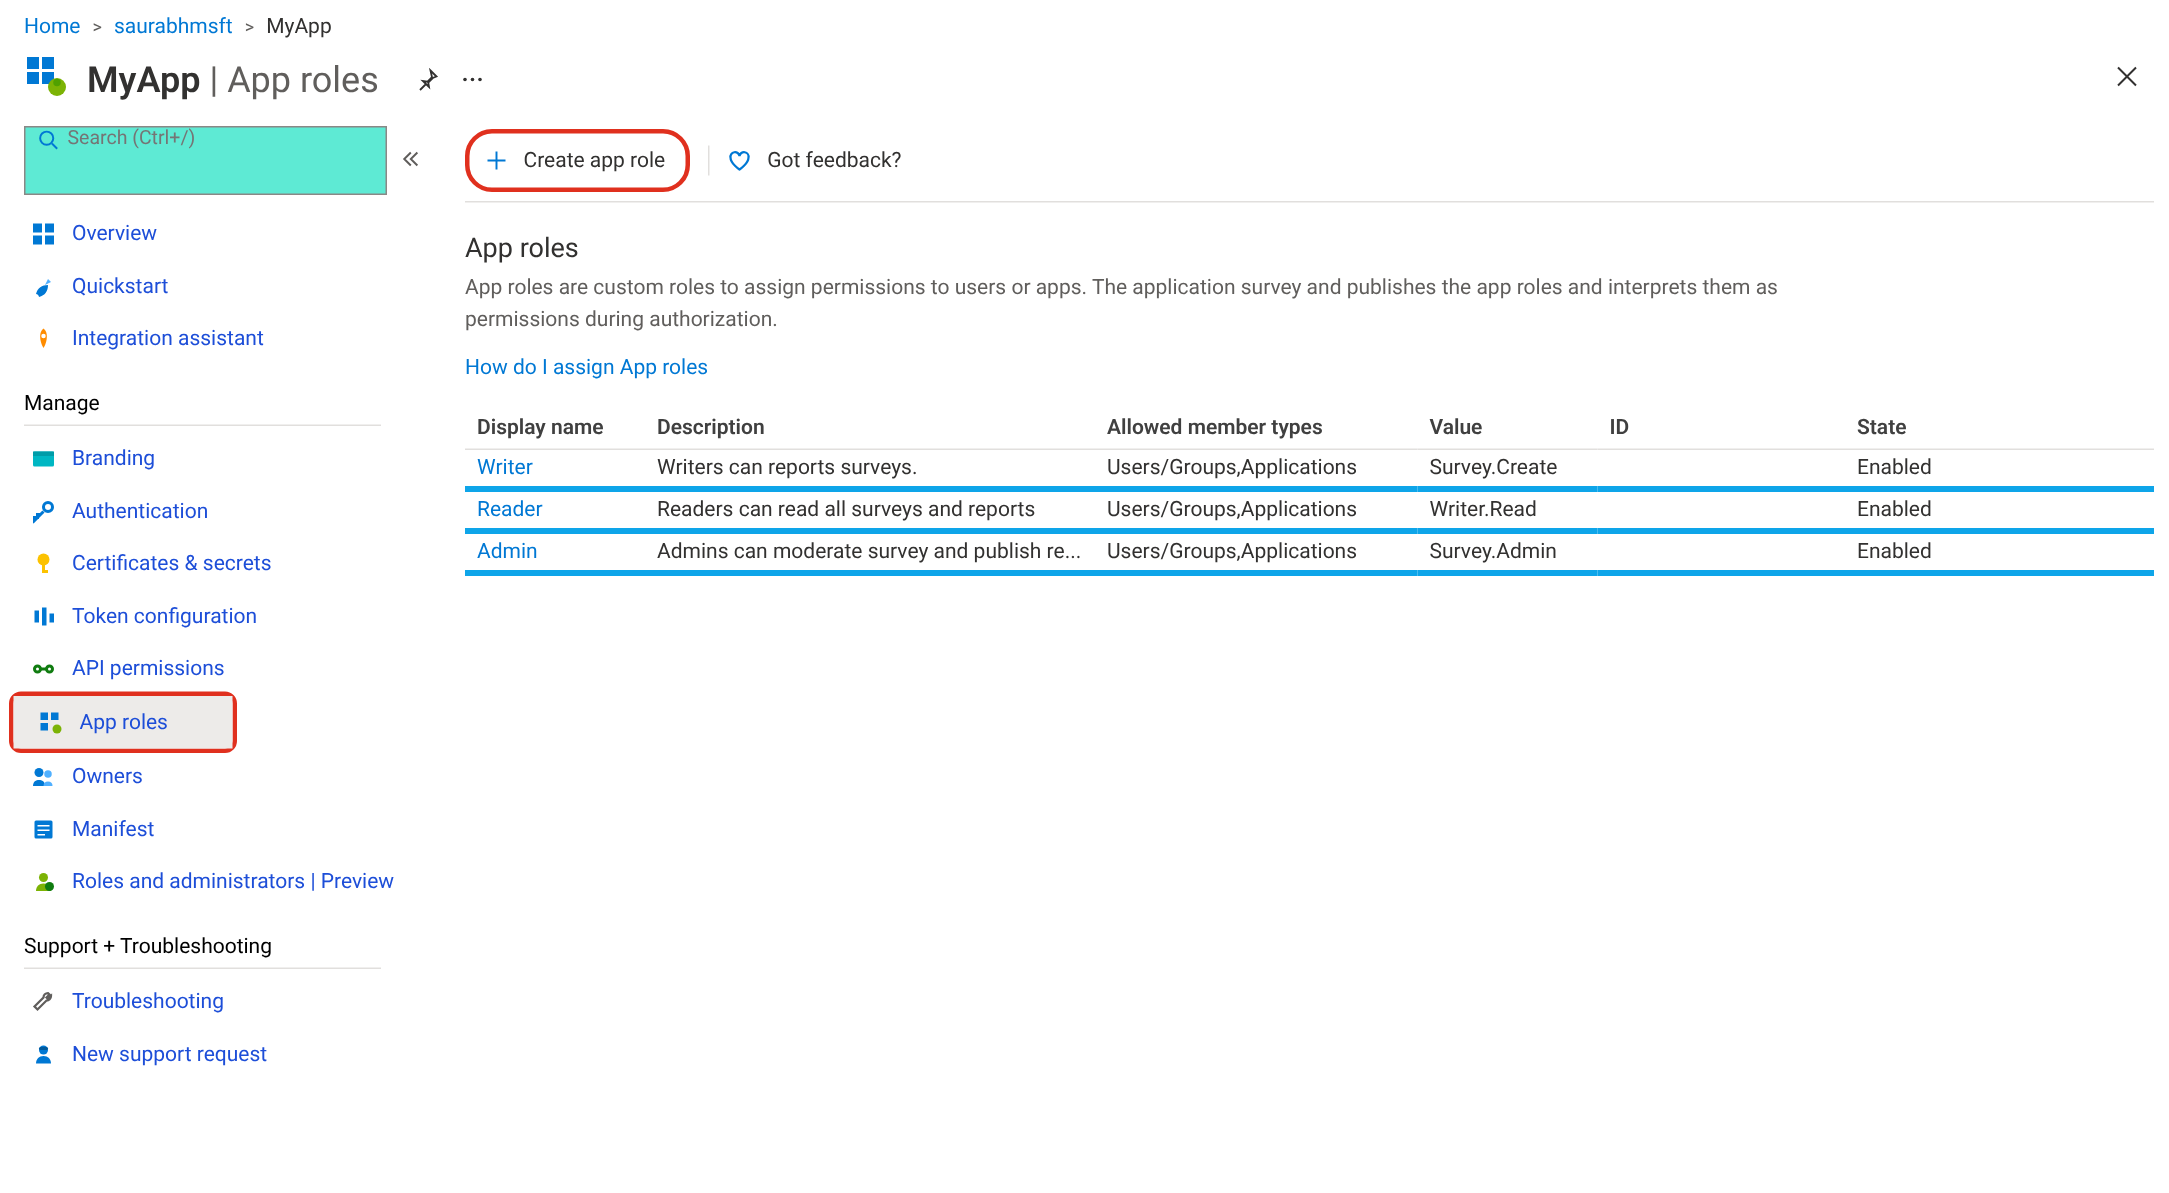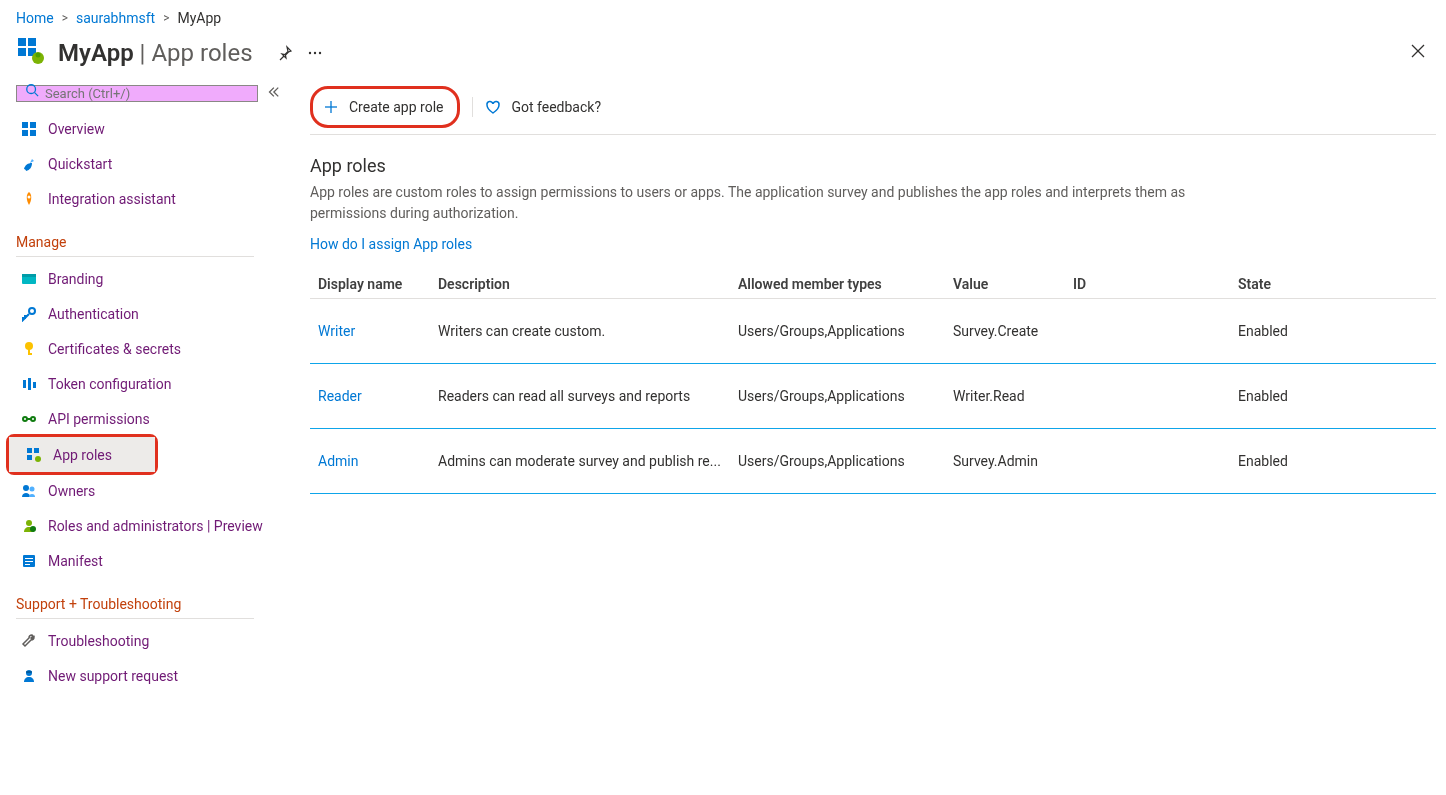--- a/index.html
+++ b/index.html
@@ -20,28 +20,28 @@
     .title-text .sub { color:#605e5c; font-weight:400; }
     .pin-icon svg, .more-icon svg, .close-icon svg { display:block; }
     .header-icons { display:flex; align-items:center; gap:14px; margin-left:12px; }
 
     
     .content { display:flex; }
 
     
     .sidebar { width:288px; flex-shrink:0; padding:0 0 0 16px; }
     .search-row { display:flex; align-items:center; gap:8px; padding-right:8px; margin-bottom:8px; }
-    .search-box { display:flex; align-items:flex-end; gap:6px; border:1px solid #8a8886; height:17px; padding:0 8px; flex:1; background:#f0abfc; }
+    .search-box { display:flex; align-items:flex-start; gap:6px; border:1px solid #8a8886; height:46px; padding:0 8px; flex:1; background:#5eead4; }
     .search-box input { border:0; outline:0; font-size:13px; width:100%; background:transparent; color:#605e5c; }
     .collapse-chevron { cursor:pointer; }
 
-    .nav-item { display:flex; align-items:center; gap:10px; height:35px; padding:0 4px; font-size:14px; cursor:pointer; color:#701a75; }
+    .nav-item { display:flex; align-items:center; gap:10px; height:35px; padding:0 4px; font-size:14px; cursor:pointer; color:#1d4ed8; }
     .nav-item .icon { width:18px; height:18px; display:flex; align-items:center; justify-content:center; flex-shrink:0; }
 
-    .section-head { font-size:14px; font-weight:400; color:#c2410c; padding:10px 0 6px 0; border-bottom:1px solid #e1dfdd; margin:8px 34px 4px 0; }
+    .section-head { font-size:14px; font-weight:400; color:#000000; padding:10px 0 6px 0; border-bottom:1px solid #e1dfdd; margin:8px 34px 4px 0; }
 
     .nav-item.selected { background:#edebe9; margin-left:-16px; padding-left:20px; margin-right:0; }
     
     .highlight-box-sidebar { border:3px solid #e0301e; border-radius:8px; margin-left:-10px; margin-right:130px; margin-top:-2px; margin-bottom:-2px; position:relative; }
     .highlight-box-sidebar .nav-item.selected { margin-left:0; padding-left:16px; }
 
     
     .main { flex:1; padding-left:22px; padding-right:10px; }
 
     
@@ -51,21 +51,21 @@
     .divider-v { width:1px; height:20px; background:#e1dfdd; }
     .highlight-box-create { border:3px solid #e0301e; border-radius:18px; padding:10px 14px 10px 10px; margin-top:-4px; margin-bottom:-4px; }
 
     .section-title { font-size:18px; font-weight:400; margin:20px 0 6px 0; color:#323130; }
     .section-desc { font-size:14px; color:#605e5c; line-height:1.5; margin-bottom:10px; max-width:880px; }
     .help-link { color:#0078d4; font-size:14px; display:inline-block; margin-bottom:18px; }
 
     
     table { width:100%; border-collapse:collapse; table-layout:fixed; }
     th { text-align:left; font-weight:600; font-size:14px; padding:6px 8px; border-bottom:1px solid #e1dfdd; color:#404040; }
-    td { font-size:14px; padding:24px 8px; border-bottom:1px solid #0ea5e9; color:#323130; white-space:nowrap; overflow:hidden; text-overflow:ellipsis; }
+    td { font-size:14px; padding:4px 8px; border-bottom:4px solid #0ea5e9; color:#323130; white-space:nowrap; overflow:hidden; text-overflow:ellipsis; }
     td a { color:#0078d4; }
 
     col.c1 { width:120px; }
     col.c2 { width:300px; }
     col.c3 { width:215px; }
     col.c4 { width:120px; }
     col.c5 { width:165px; }
     col.c6 { width:auto; }
 
     .close-btn { cursor:pointer; color:#323130; }
@@ -242,37 +242,37 @@
             <circle cx="11" cy="6" r="2.5" fill="#50b0ff"></circle>
             <path d="M1 14c0-3 2-4 4-4s4 1 4 4z" fill="#0078d4"></path>
             <path d="M8 14c0-2 1-3 3-3s3 1 3 3z" fill="#50b0ff"></path>
           </svg>
         </span>
       <span>Owners</span>
     </div>
     <div class="nav-item">
       <span class="icon">
           <svg width="16" height="16" viewBox="0 0 16 16">
-            <circle cx="8" cy="5" r="3" fill="#7cb305"></circle>
-            <path d="M3 14c0-3 2-5 5-5s5 2 5 5z" fill="#7cb305"></path>
-            <circle cx="12" cy="11" r="3" fill="#107c10"></circle>
-          </svg>
-        </span>
-      <span>Roles and administrators | Preview</span>
-    </div>
-    <div class="nav-item">
-      <span class="icon">
-          <svg width="16" height="16" viewBox="0 0 16 16">
             <rect x="2" y="2" width="12" height="12" rx="1" fill="#0078d4"></rect>
             <rect x="4" y="5" width="8" height="1" fill="#fff"></rect>
             <rect x="4" y="8" width="8" height="1" fill="#fff"></rect>
             <rect x="4" y="11" width="5" height="1" fill="#fff"></rect>
           </svg>
         </span>
       <span>Manifest</span>
+    </div>
+    <div class="nav-item">
+      <span class="icon">
+          <svg width="16" height="16" viewBox="0 0 16 16">
+            <circle cx="8" cy="5" r="3" fill="#7cb305"></circle>
+            <path d="M3 14c0-3 2-5 5-5s5 2 5 5z" fill="#7cb305"></path>
+            <circle cx="12" cy="11" r="3" fill="#107c10"></circle>
+          </svg>
+        </span>
+      <span>Roles and administrators | Preview</span>
     </div>
 
     <div class="section-head">Support + Troubleshooting</div>
 
     <div class="nav-item">
       <span class="icon">
           <svg width="16" height="16" viewBox="0 0 16 16" fill="none" stroke="#605e5c" stroke-width="1.5">
             <path d="M11 2a3 3 0 0 0-3 3l-6 6 2 2 6-6a3 3 0 0 0 3-3l-2 2-1-1 2-2z"></path>
           </svg>
         </span>
@@ -334,21 +334,21 @@
           <th>Description</th>
           <th>Allowed member types</th>
           <th>Value</th>
           <th>ID</th>
           <th>State</th>
         </tr>
       </thead>
       <tbody>
         <tr>
           <td><a href="#">Writer</a></td>
-          <td>Writers can create custom.</td>
+          <td>Writers can reports surveys.</td>
           <td>Users/Groups,Applications</td>
           <td>Survey.Create</td>
           <td></td>
           <td>Enabled</td>
         </tr>
         <tr>
           <td><a href="#">Reader</a></td>
           <td>Readers can read all surveys and reports</td>
           <td>Users/Groups,Applications</td>
           <td>Writer.Read</td>

